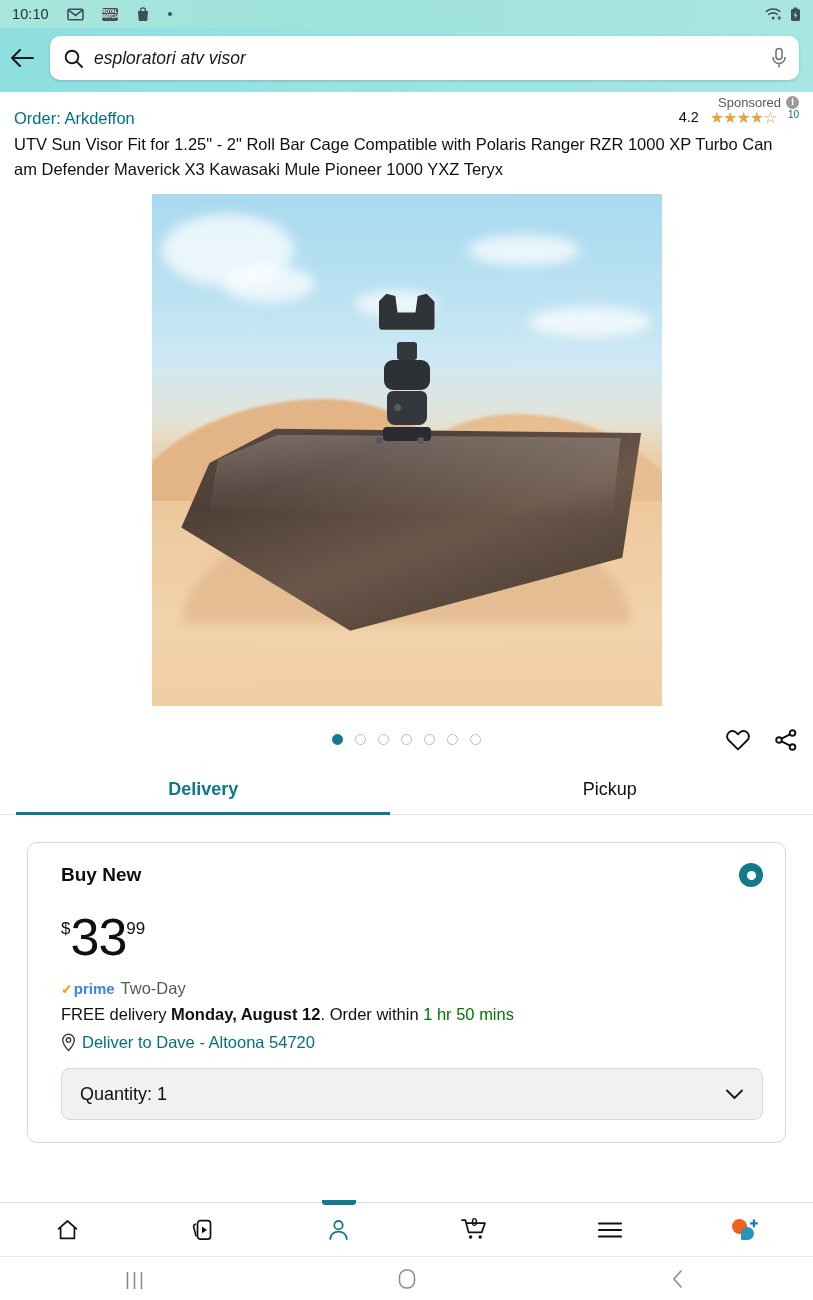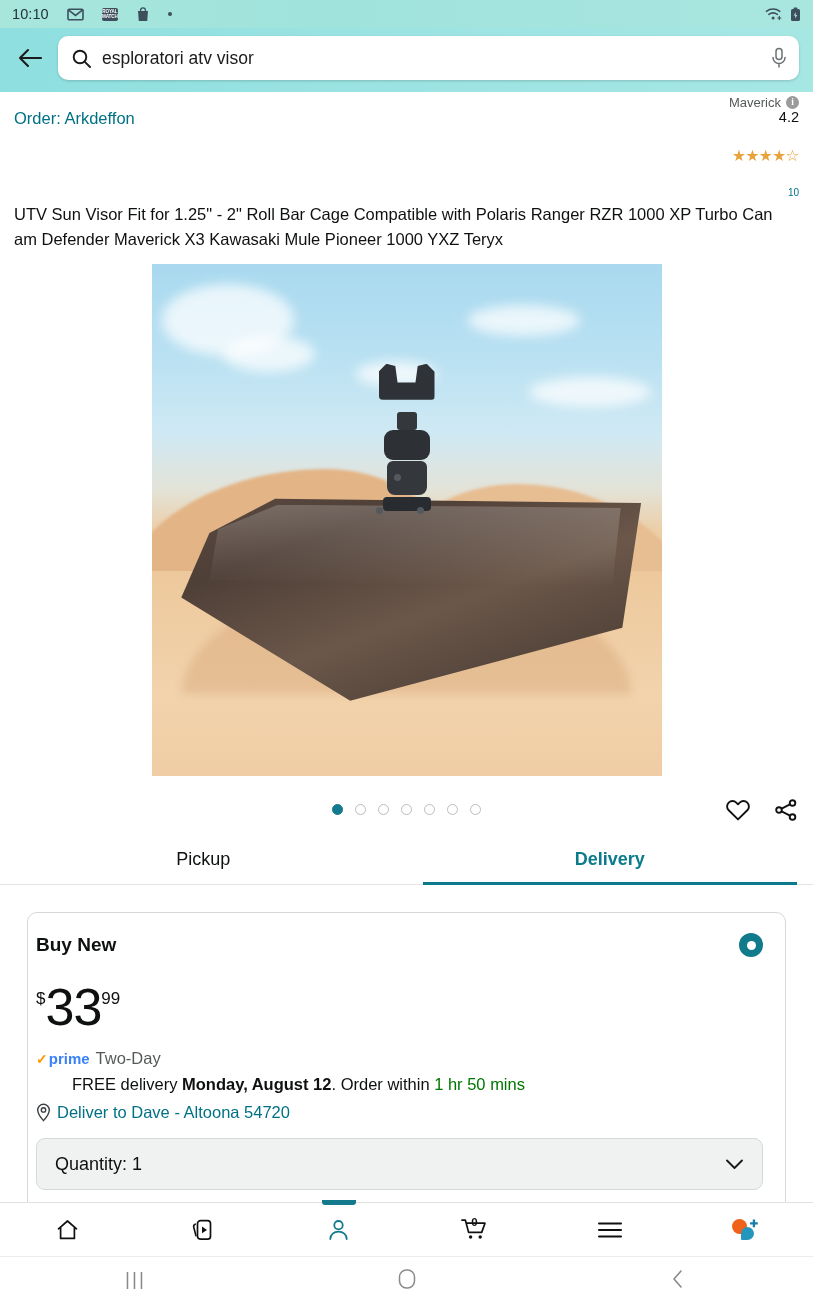--- a/index.html
+++ b/index.html
@@ -34,23 +34,24 @@
     background: #3d4f5c; color: #fff;
     font-size: 4.6px; line-height: 5px; font-weight: bold;
     display: flex; flex-direction: column; align-items: center; justify-content: center;
     letter-spacing: -.1px;
   }
   .dot-small { width: 4px; height: 4px; border-radius: 50%; background: #3d4f5c; }
 
   
   .searchbar-wrap {
     background: linear-gradient(90deg, #8fdfe0 0%, #9ae3e2 45%, #a6e7e4 100%);
-    padding: 8px 14px 12px 8px;
+    padding: 8px 14px 12px 0;
     display: flex; align-items: center; gap: 6px;
     flex: 0 0 auto;
+    font-style: italic;
   }
   .back-btn {
     width: 44px; height: 44px;
     display: flex; align-items: center; justify-content: center;
     cursor: pointer; flex: 0 0 44px;
   }
   .search-field {
     flex: 1 1 auto; height: 44px;
     background: #ffffff; border-radius: 10px;
     display: flex; align-items: center;
@@ -76,21 +77,21 @@
     background: #9a9a9a; color: #fff;
     font-size: 9.5px; font-weight: bold; line-height: 13px; text-align: center;
     font-family: "Liberation Serif", serif;
   }
 
   .brand-row {
     display: flex; align-items: flex-start; justify-content: space-between;
     padding: 0 14px; margin-top: -1px;
   }
   .brand-link { font-size: 16.5px; color: #007185; cursor: pointer; }
-  .rating-group { display: flex; align-items: flex-end; gap: 22px; white-space: nowrap; flex-direction: column; }
+  .rating-group { display: flex; align-items: flex-start; gap: 11px; white-space: nowrap; }
   .rating-val { font-size: 14.5px; color: #0f1111; }
   .stars { display: inline-flex; gap: 0px; font-size: 15.5px; color: #e8a33d; letter-spacing:-0.5px;}
   .star-empty { color: #e8a33d; }
   .rating-count { font-size: 10px; color: #007185; cursor: pointer; }
 
   .prod-title {
     padding: 4px 14px 0 14px;
     font-size: 16.5px; line-height: 25px; color: #0f1111;
   }
 
@@ -179,21 +180,21 @@
   .tab.active { color:#0b7b8c; font-weight: bold; }
   .tab.active:after {
     content:""; position:absolute; left:4%; right:4%; bottom:-1px; height:3px;
     background:#0b7b8c;
   }
 
   
   .buybox-outer { padding: 27px 27px 0 27px; }
   .buybox {
     border:1px solid #d5d9d9; border-radius:10px;
-    background:#fff; padding: 20px 22px 22px 8px;
+    background:#fff; padding: 20px 22px 22px 33px;
     position:relative;
   }
   .buybox-head { display:flex; align-items:center; justify-content:space-between; }
   .buy-new-label { font-size: 19px; font-weight:bold; color:#0f1111; }
   .radio-sel {
     width:24px; height:24px; border-radius:50%;
     background:#117a8b; display:flex; align-items:center; justify-content:center;
     cursor:pointer;
   }
   .radio-sel i { width:9px; height:9px; border-radius:50%; background:#fff; display:block;}
@@ -201,21 +202,21 @@
   .price-row { display:flex; align-items:flex-start; margin-top: 26px; }
   .cur { font-size: 17px; color:#0f1111; margin-top: 6px; }
   .whole { font-size: 52px; line-height: 48px; color:#0f1111; letter-spacing:-1px;}
   .frac { font-size: 17px; color:#0f1111; margin-top: 6px; }
 
   .prime-row { margin-top: 18px; display:flex; align-items:baseline; gap:1px; }
   .prime-check { color:#f90; font-size:14px; font-weight:bold; }
   .prime-word { color:#3b82f6; font-size:15px; font-weight:bold; }
   .prime-tail { color:#565959; font-size:16.5px; margin-left:5px; }
 
-  .delivery-line { margin-top: 7px; font-size: 16.5px; color:#0f1111;margin-left:36px; }
+  .delivery-line { margin-top: 7px; font-size: 16.5px; color:#0f1111; }
   .delivery-line b { font-weight:bold; }
   .green { color:#007600; }
 
   .deliver-to { margin-top: 9px; display:flex; align-items:center; gap:6px; cursor:pointer; }
   .deliver-to span { font-size: 16.5px; color:#007185; }
 
   .stock-msg { margin-top: 9px; font-size: 17px; font-weight:bold; color:#a33b1f; }
 
   .qty-select {
     margin-top: 16px; height: 52px;
@@ -327,21 +328,21 @@
             <rect x="5" y="1.5" width="6" height="11" rx="3" fill="none" stroke="#6b7173" stroke-width="1.5"></rect>
             <path d="M2 10.5a6 6 0 0 0 12 0M8 16.5V20" fill="none" stroke="#6b7173" stroke-width="1.5" stroke-linecap="round"></path>
           </svg>
       </span>
     </div>
   </div>
 
   <div class="content">
 
     <div class="sponsored-row">
-      <span>Maverick</span>
+      <span>Sponsored</span>
       <span class="info-i">i</span>
     </div>
 
     <div class="brand-row">
       <span class="brand-link">Order: Arkdeffon</span>
       <span class="rating-group">
         <span class="rating-val">4.2</span>
         <span class="stars">★★★★<span class="star-empty">☆</span></span>
         <span class="rating-count">10</span>
       </span>
@@ -394,25 +395,25 @@
               <circle cx="19.5" cy="5" r="2.8" fill="none" stroke="#111" stroke-width="1.9"></circle>
               <circle cx="19.5" cy="19" r="2.8" fill="none" stroke="#111" stroke-width="1.9"></circle>
               <circle cx="6" cy="12" r="2.8" fill="none" stroke="#111" stroke-width="1.9"></circle>
               <path d="M8.6 10.6 17 6.3M8.6 13.4 17 17.7" stroke="#111" stroke-width="1.9" stroke-linecap="round"></path>
             </svg>
         </span>
       </div>
     </div>
 
     <div class="tabs">
+      <div class="tab active">
+        <span>Delivery</span>
+      </div>
       <div class="tab">
         <span>Pickup</span>
-      </div>
-      <div class="tab active">
-        <span>Delivery</span>
       </div>
     </div>
 
     <div class="buybox-outer">
       <div class="buybox">
         <div class="buybox-head">
           <span class="buy-new-label">Buy New</span>
           <span class="radio-sel">
               <i></i>
             </span>

